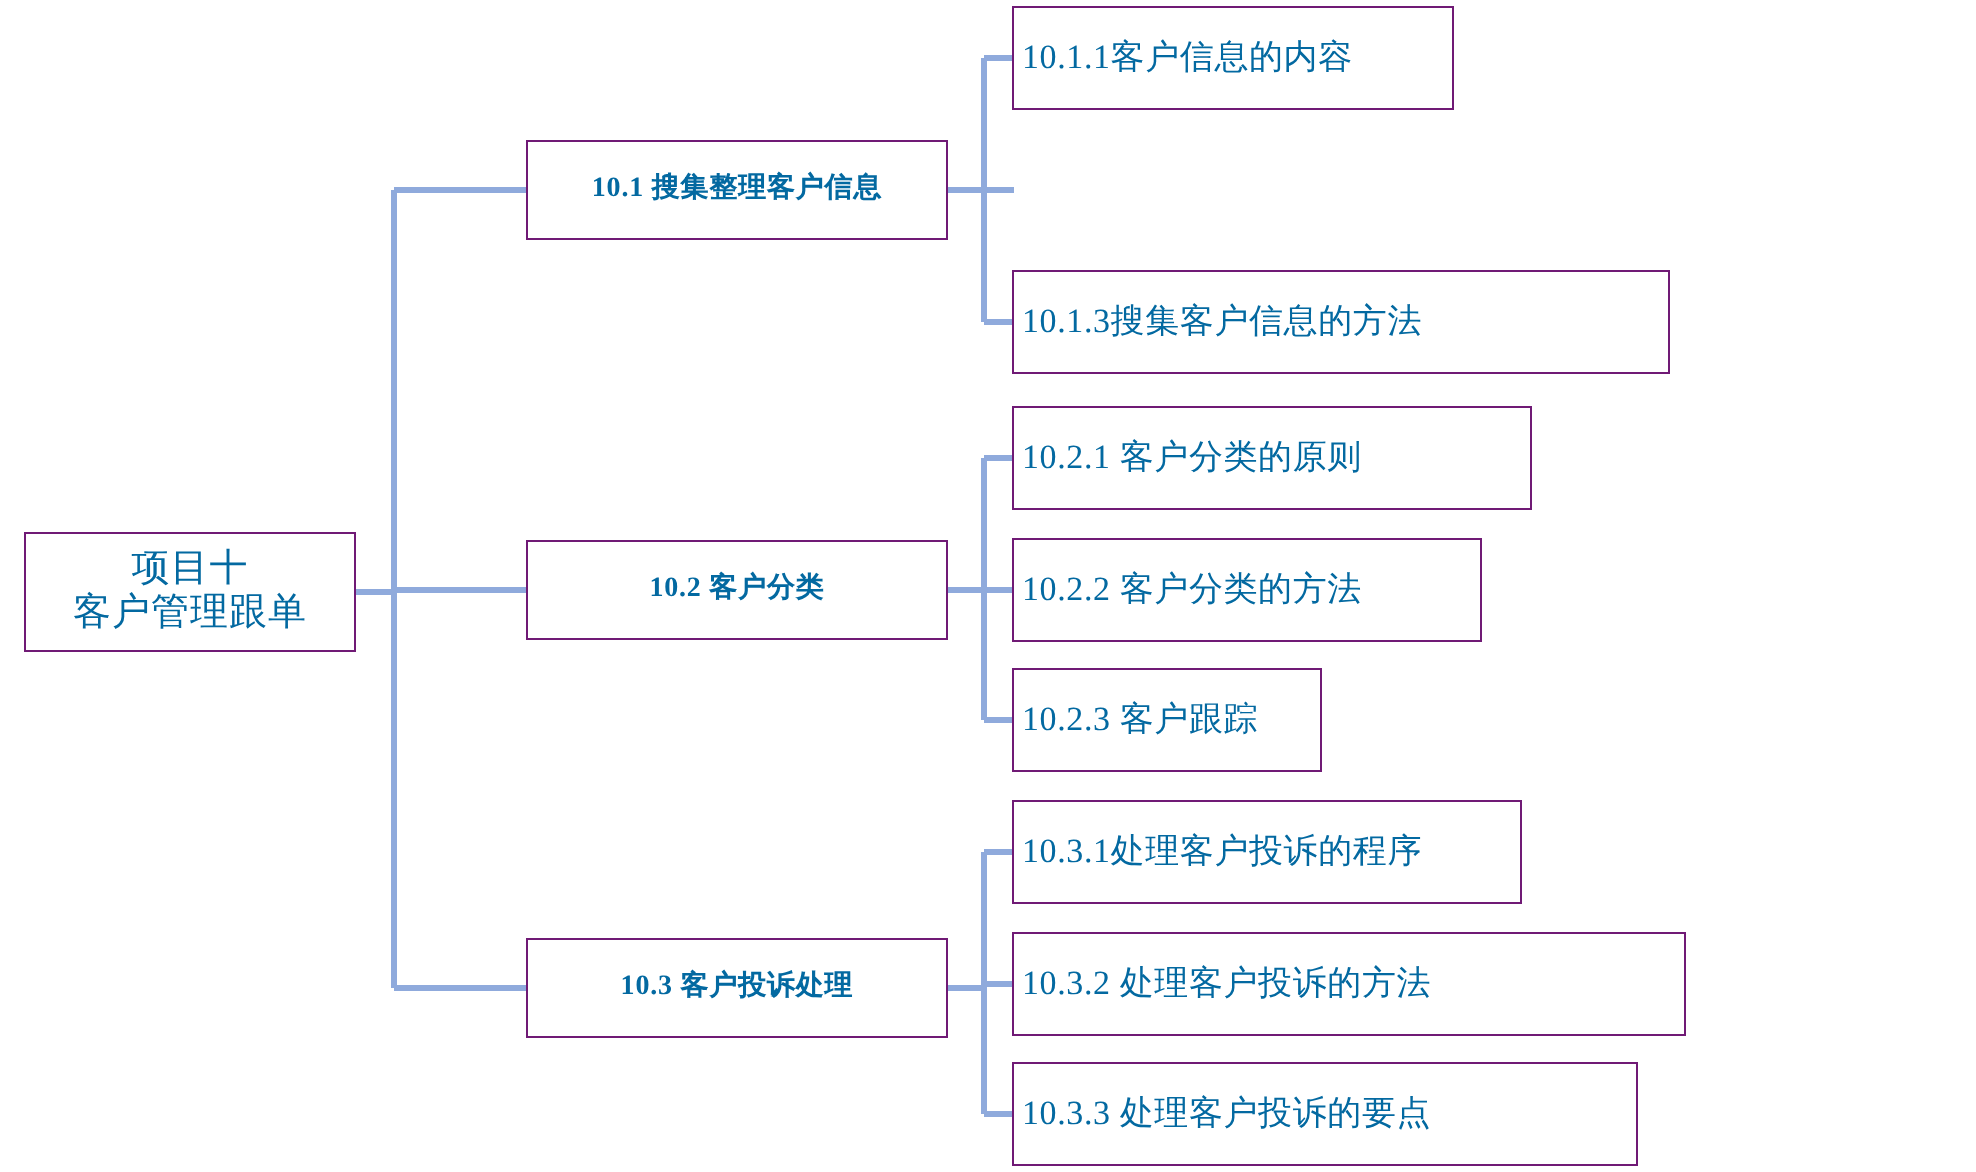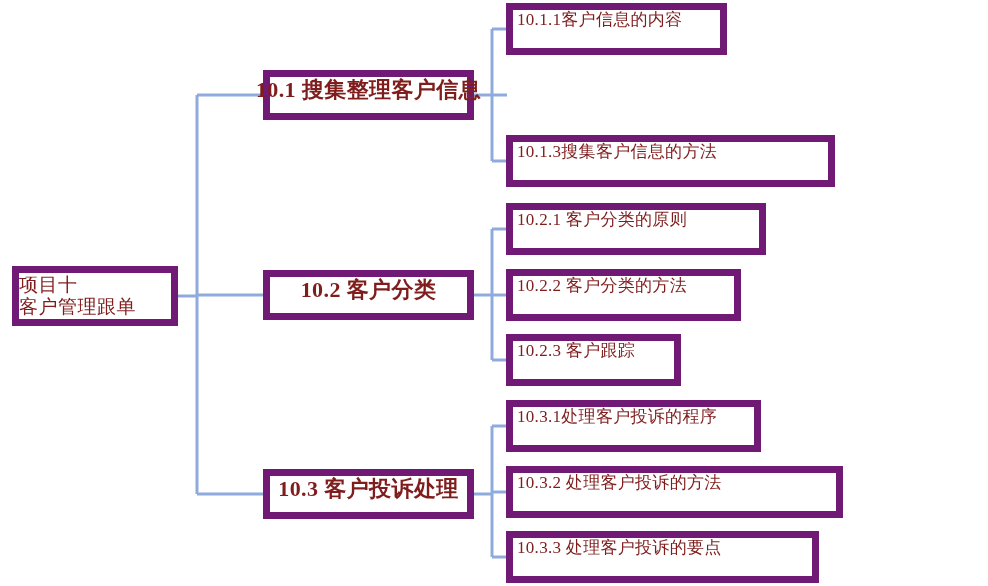--- a/index.html
+++ b/index.html
@@ -24,41 +24,41 @@
     left: 0;
     top: 0;
     width: 988px;
     height: 586px;
     pointer-events: none;
   }
   .node {
     position: absolute;
     box-sizing: border-box;
     background: #ffffff;
-    border: 7px solid #701a75;
+    border: 1px solid #701a75;
     display: flex;
-    align-items: flex-start;
-    color: #7f1d1d;
+    align-items: center;
+    color: #0369a1;
     line-height: 1.18;
     white-space: nowrap;
   }
   .node.root {
     justify-content: center;
     text-align: center;
     flex-direction: column;
     font-size: 19px;
     letter-spacing: 0.5px;
   }
   .node.root .line1 { display: block; }
   .node.root .line2 { display: block; }
   .node.level2 {
     justify-content: center;
     text-align: center;
     font-weight: bold;
-    font-size: 22px;
+    font-size: 14px;
     letter-spacing: 0.4px;
   }
   .node.leaf {
     justify-content: flex-start;
     font-size: 17px;
     padding-left: 4px;
     letter-spacing: 0.3px;
   }
 </style>
 </head>
@@ -124,21 +124,21 @@
   </div>
 
   <div class="node leaf" style="left:506px; top:203px; width:260px; height:52px;">
     <span>10.2.1 客户分类的原则</span>
   </div>
 
   <div class="node leaf" style="left:506px; top:269px; width:235px; height:52px;">
     <span>10.2.2 客户分类的方法</span>
   </div>
 
-  <div class="node leaf" style="left:506px; top:334px; width:175px; height:52px;">
+  <div class="node leaf" style="left:506px; top:334px; width:155px; height:52px;">
     <span>10.2.3 客户跟踪</span>
   </div>
 
   <div class="node leaf" style="left:506px; top:400px; width:255px; height:52px;">
     <span>10.3.1处理客户投诉的程序</span>
   </div>
 
   <div class="node leaf" style="left:506px; top:466px; width:337px; height:52px;">
     <span>10.3.2 处理客户投诉的方法</span>
   </div>

